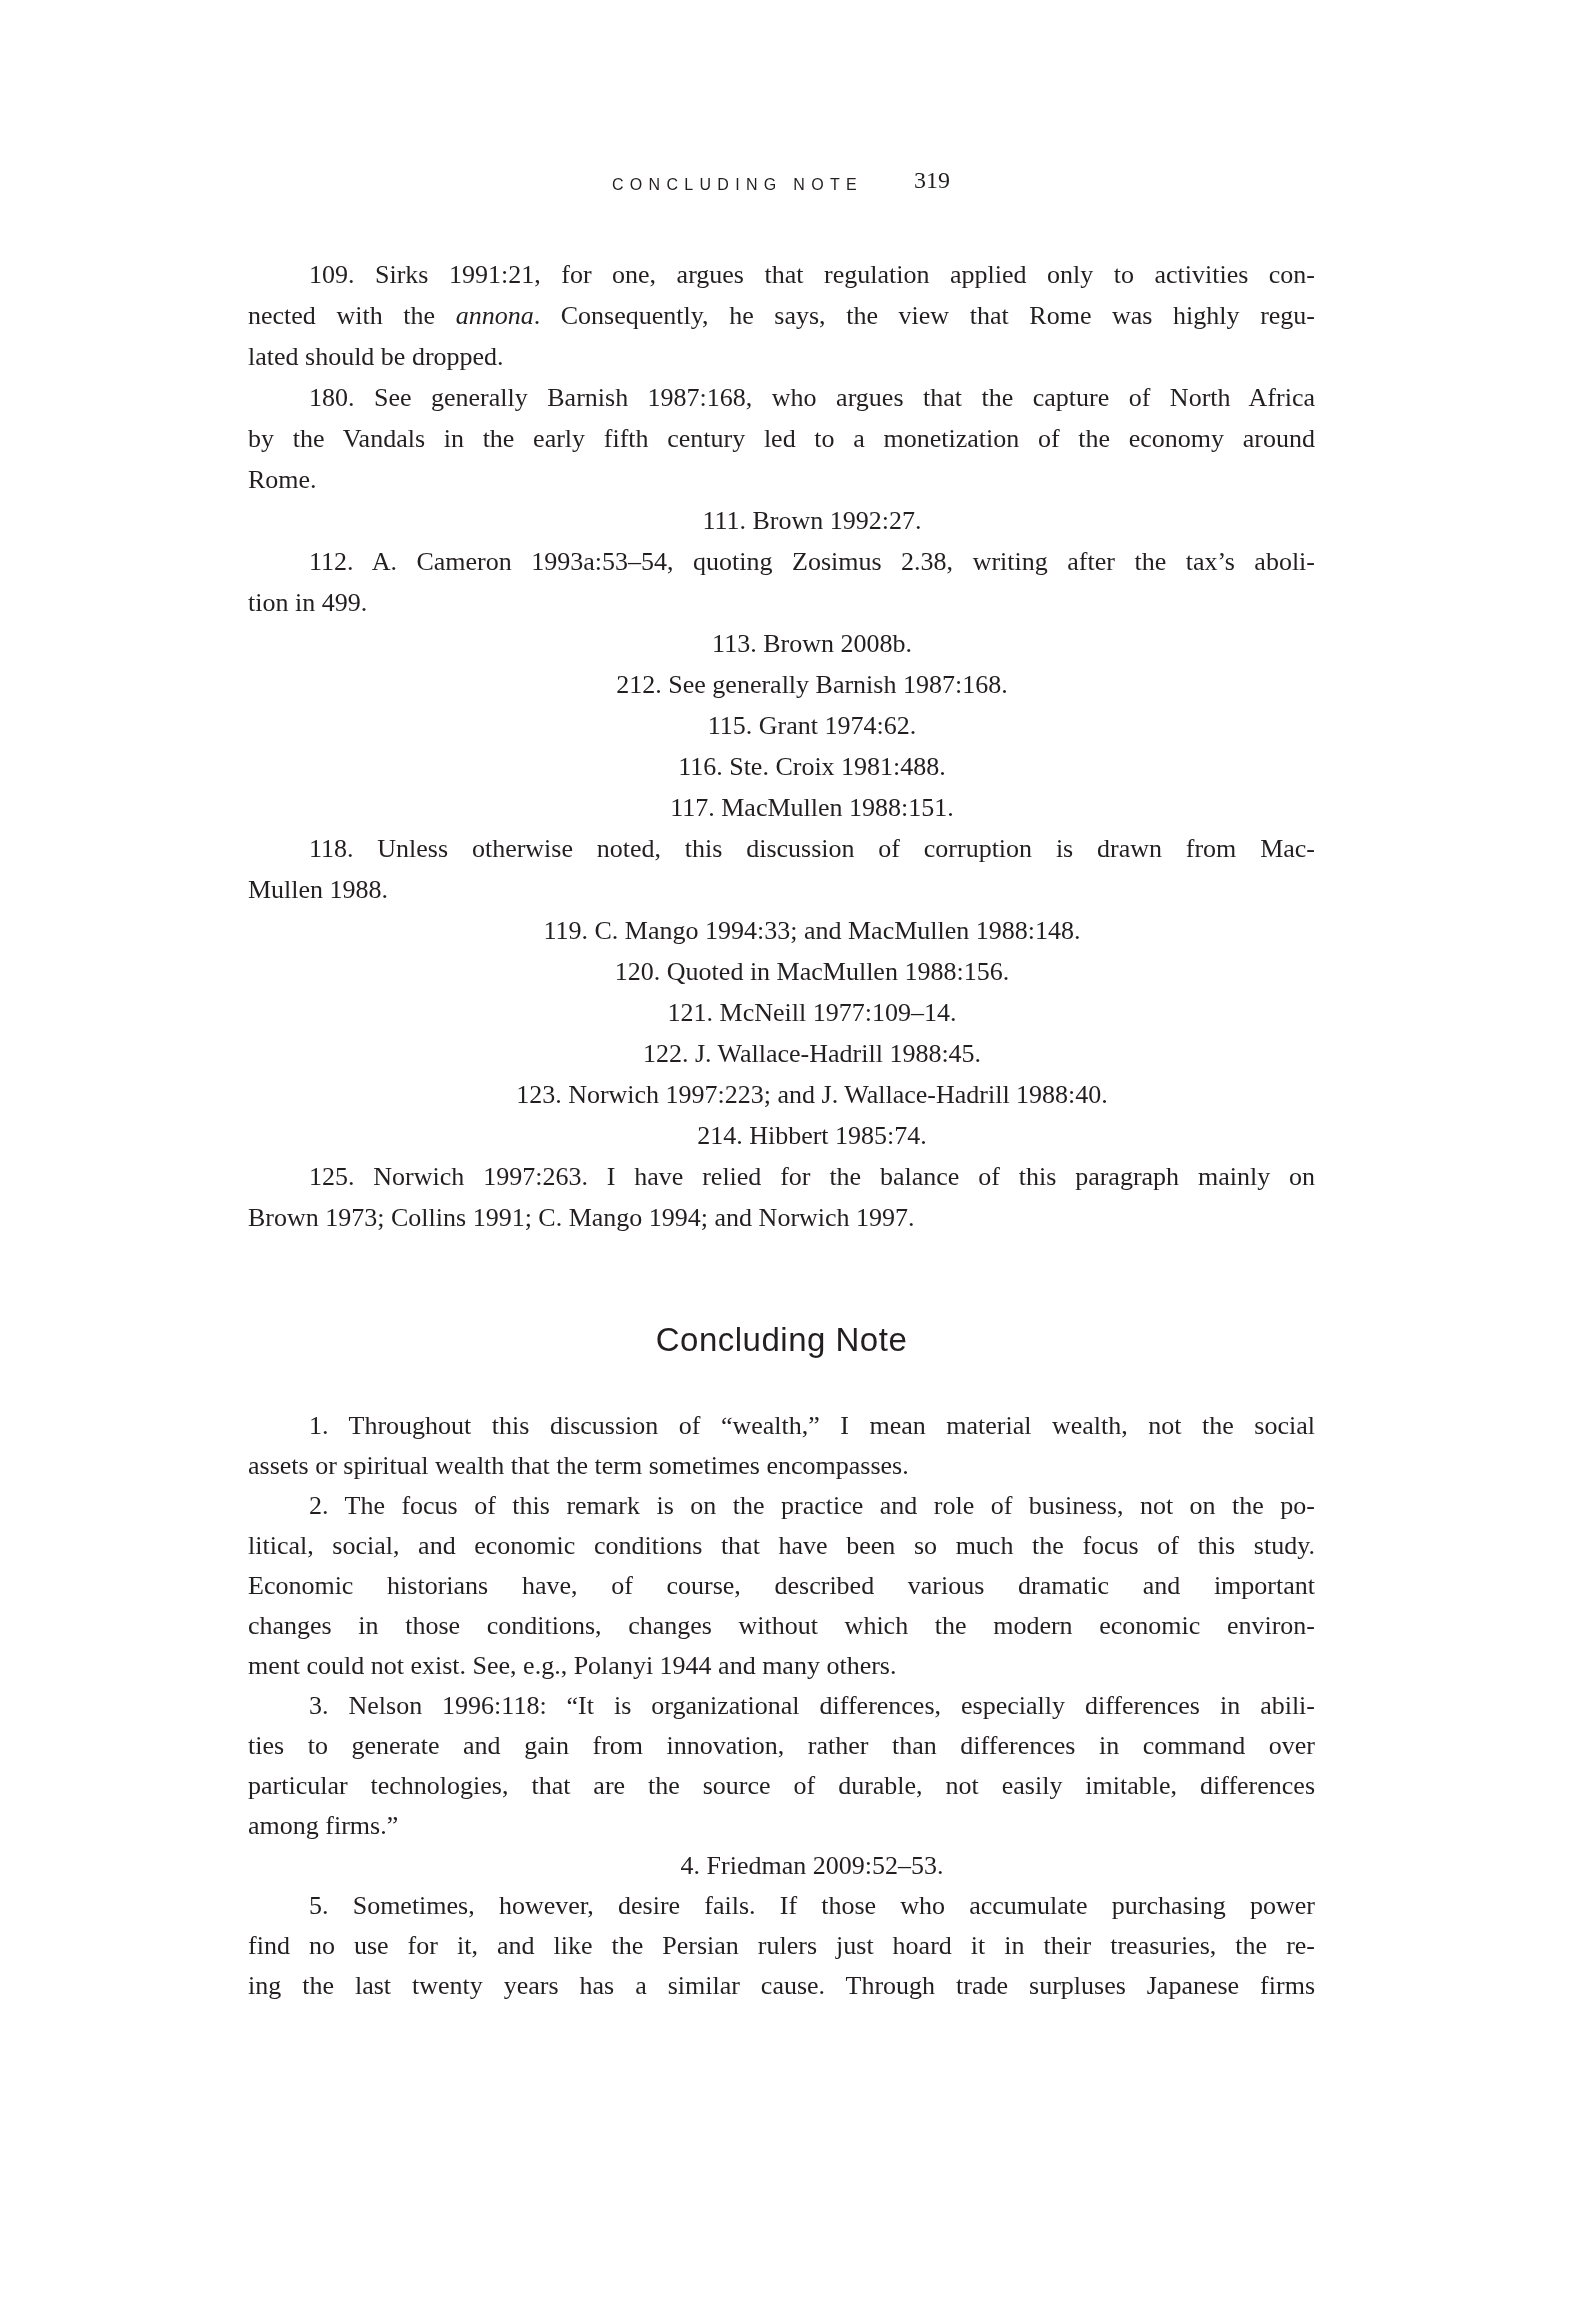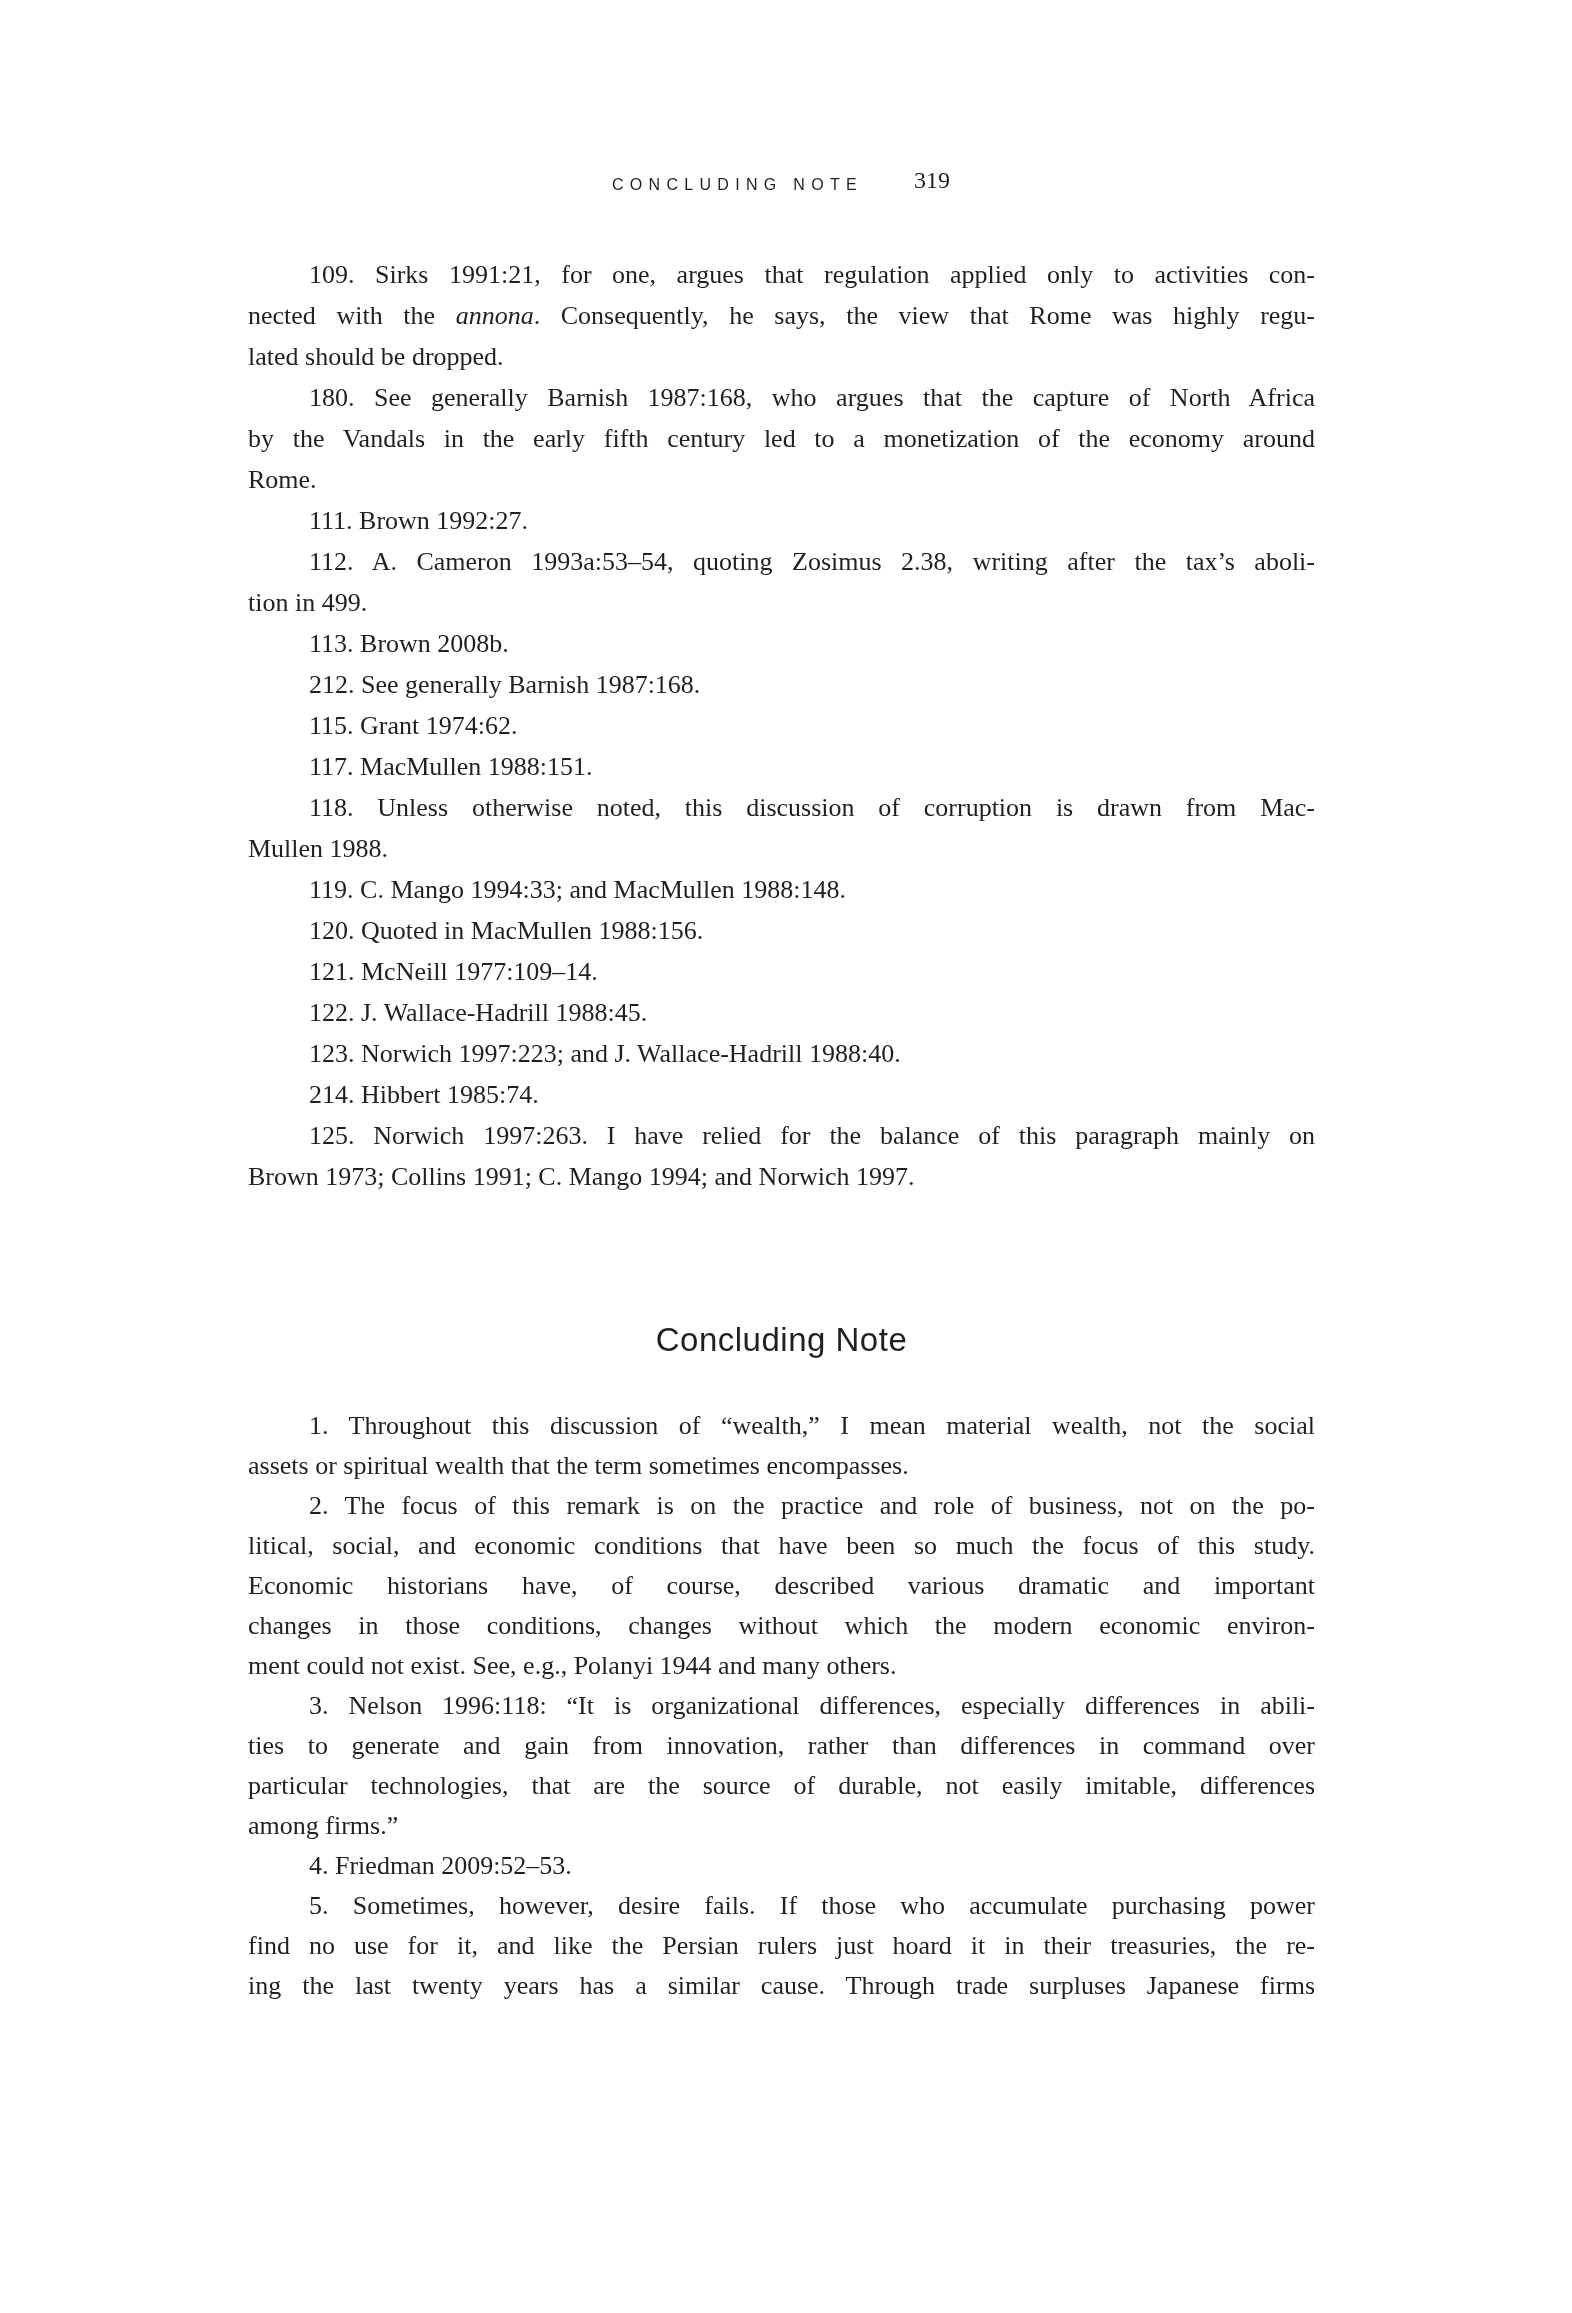--- a/index.html
+++ b/index.html
@@ -16,21 +16,21 @@
   .notes {
     position: absolute; left: 248px; width: 1067px;
     font-family: "Liberation Serif", serif; font-size: 26px;
   }
   .notes.block-1 { top: 254px; }
   .notes.block-1 .line { height: 41px; line-height: 41px; }
   .notes.block-2 { top: 1406px; }
   .notes.block-2 .line { height: 40px; line-height: 40px; }
   .line { white-space: nowrap; overflow: visible; text-align: left; }
   .line.justify { text-align: justify; text-align-last: justify; }
-  .line.first { padding-left: 61px; }
+  .line.first { padding-left: 61px; text-align: center; }
   .line em { font-style: italic; }
   .section-heading {
     position: absolute; left: 248px; width: 1067px; top: 1321px; height: 38px; line-height: 38px;
     text-align: center; font-family: "Liberation Sans", sans-serif; font-size: 33px; font-weight: normal;
     margin: 0; letter-spacing: 0.5px;
   }
 </style>
 </head>
 <body>
 
@@ -58,20 +58,23 @@
       <div class="line"><span>tion in 499.</span></div>
     </div>
     <div class="note">
       <div class="line first"><span>113. Brown 2008b.</span></div>
     </div>
     <div class="note">
       <div class="line first"><span>212. See generally Barnish 1987:168.</span></div>
     </div>
     <div class="note">
       <div class="line first"><span>115. Grant 1974:62.</span></div>
+    </div>
+    <div class="note">
+      <div class="line first"><span>116. Ste. Croix 1981:488.</span></div>
     </div>
     <div class="note">
       <div class="line first"><span>117. MacMullen 1988:151.</span></div>
     </div>
     <div class="note">
       <div class="line first justify"><span>118. Unless otherwise noted, this discussion of corruption is drawn from Mac-</span></div>
       <div class="line"><span>Mullen 1988.</span></div>
     </div>
     <div class="note">
       <div class="line first"><span>119. C. Mango 1994:33; and MacMullen 1988:148.</span></div>

